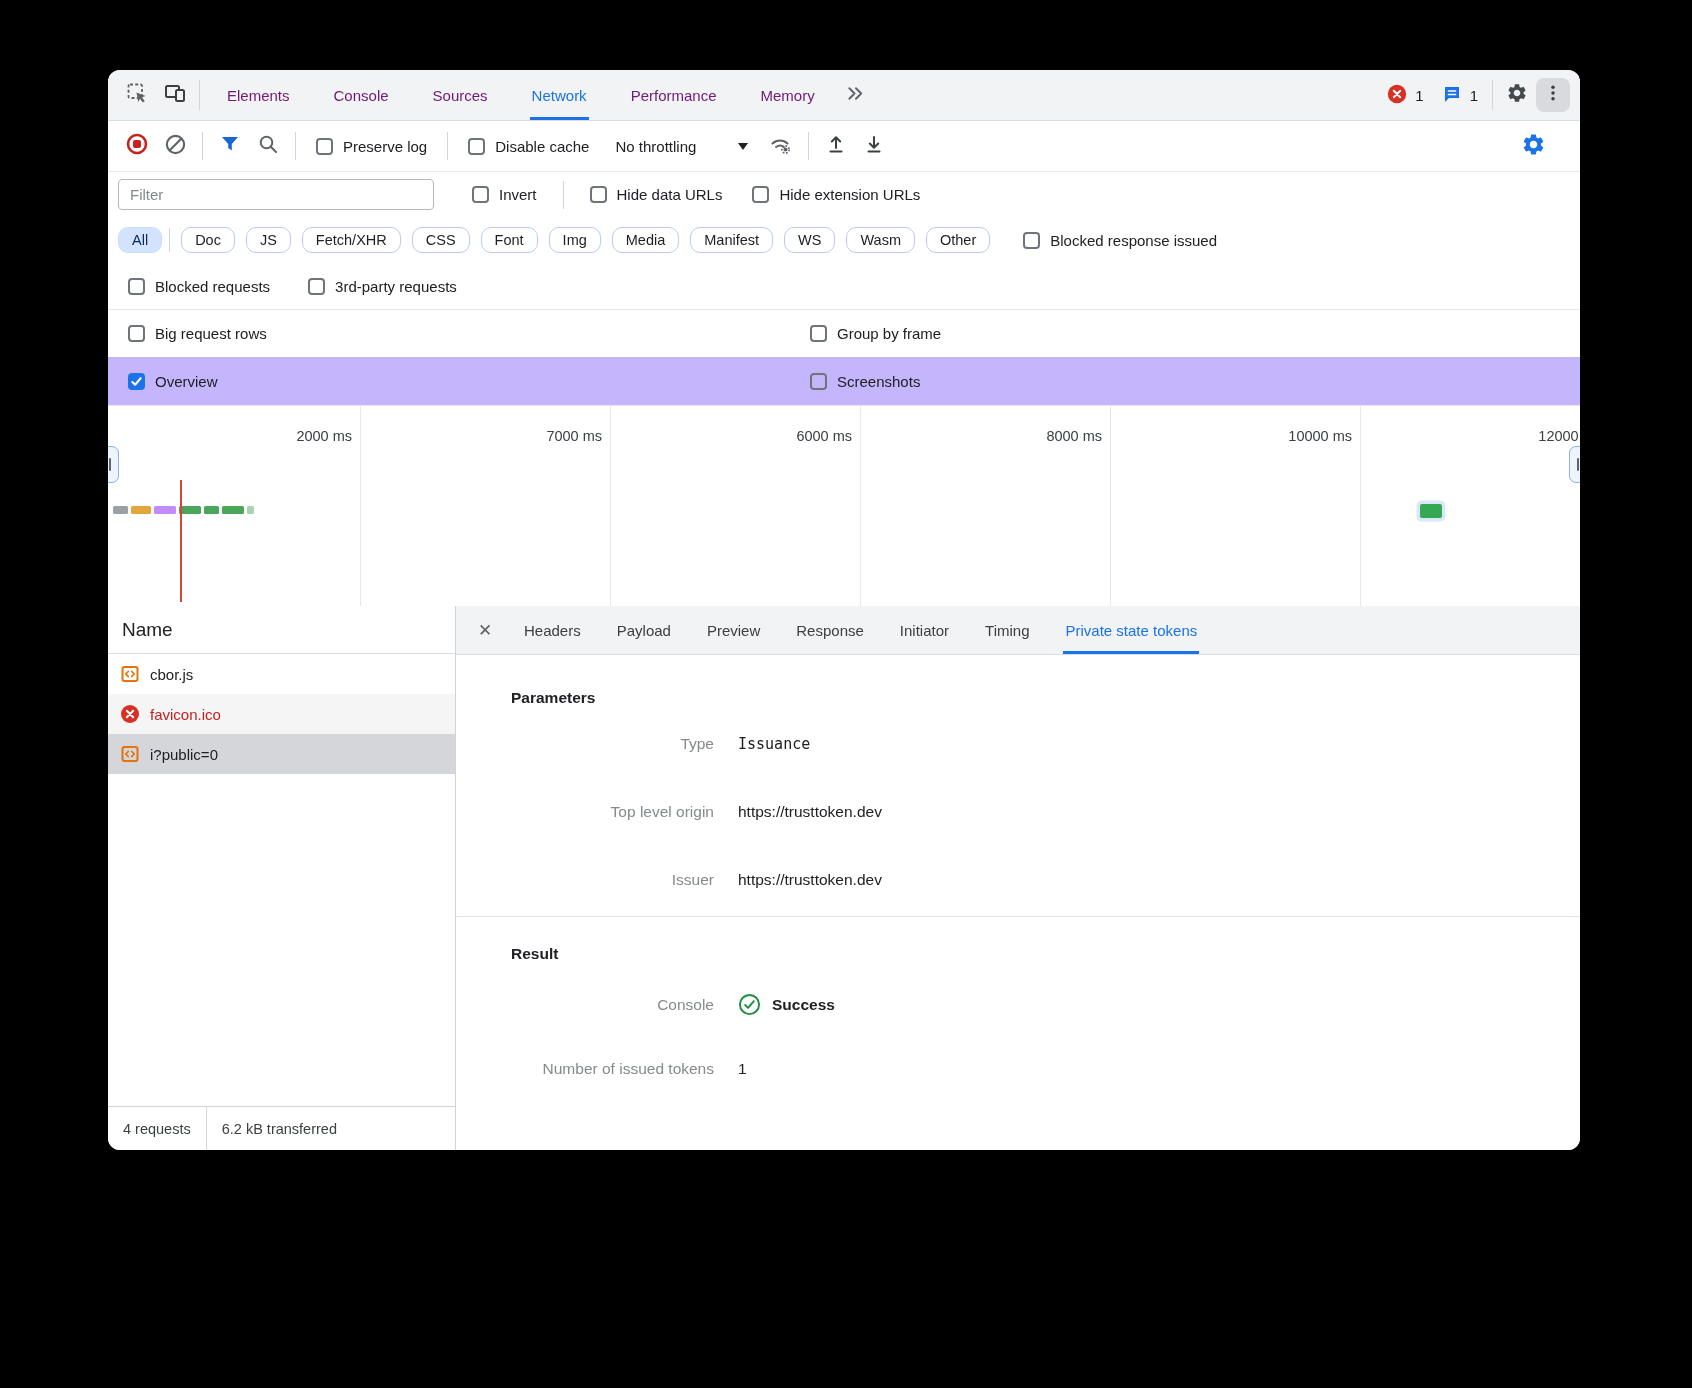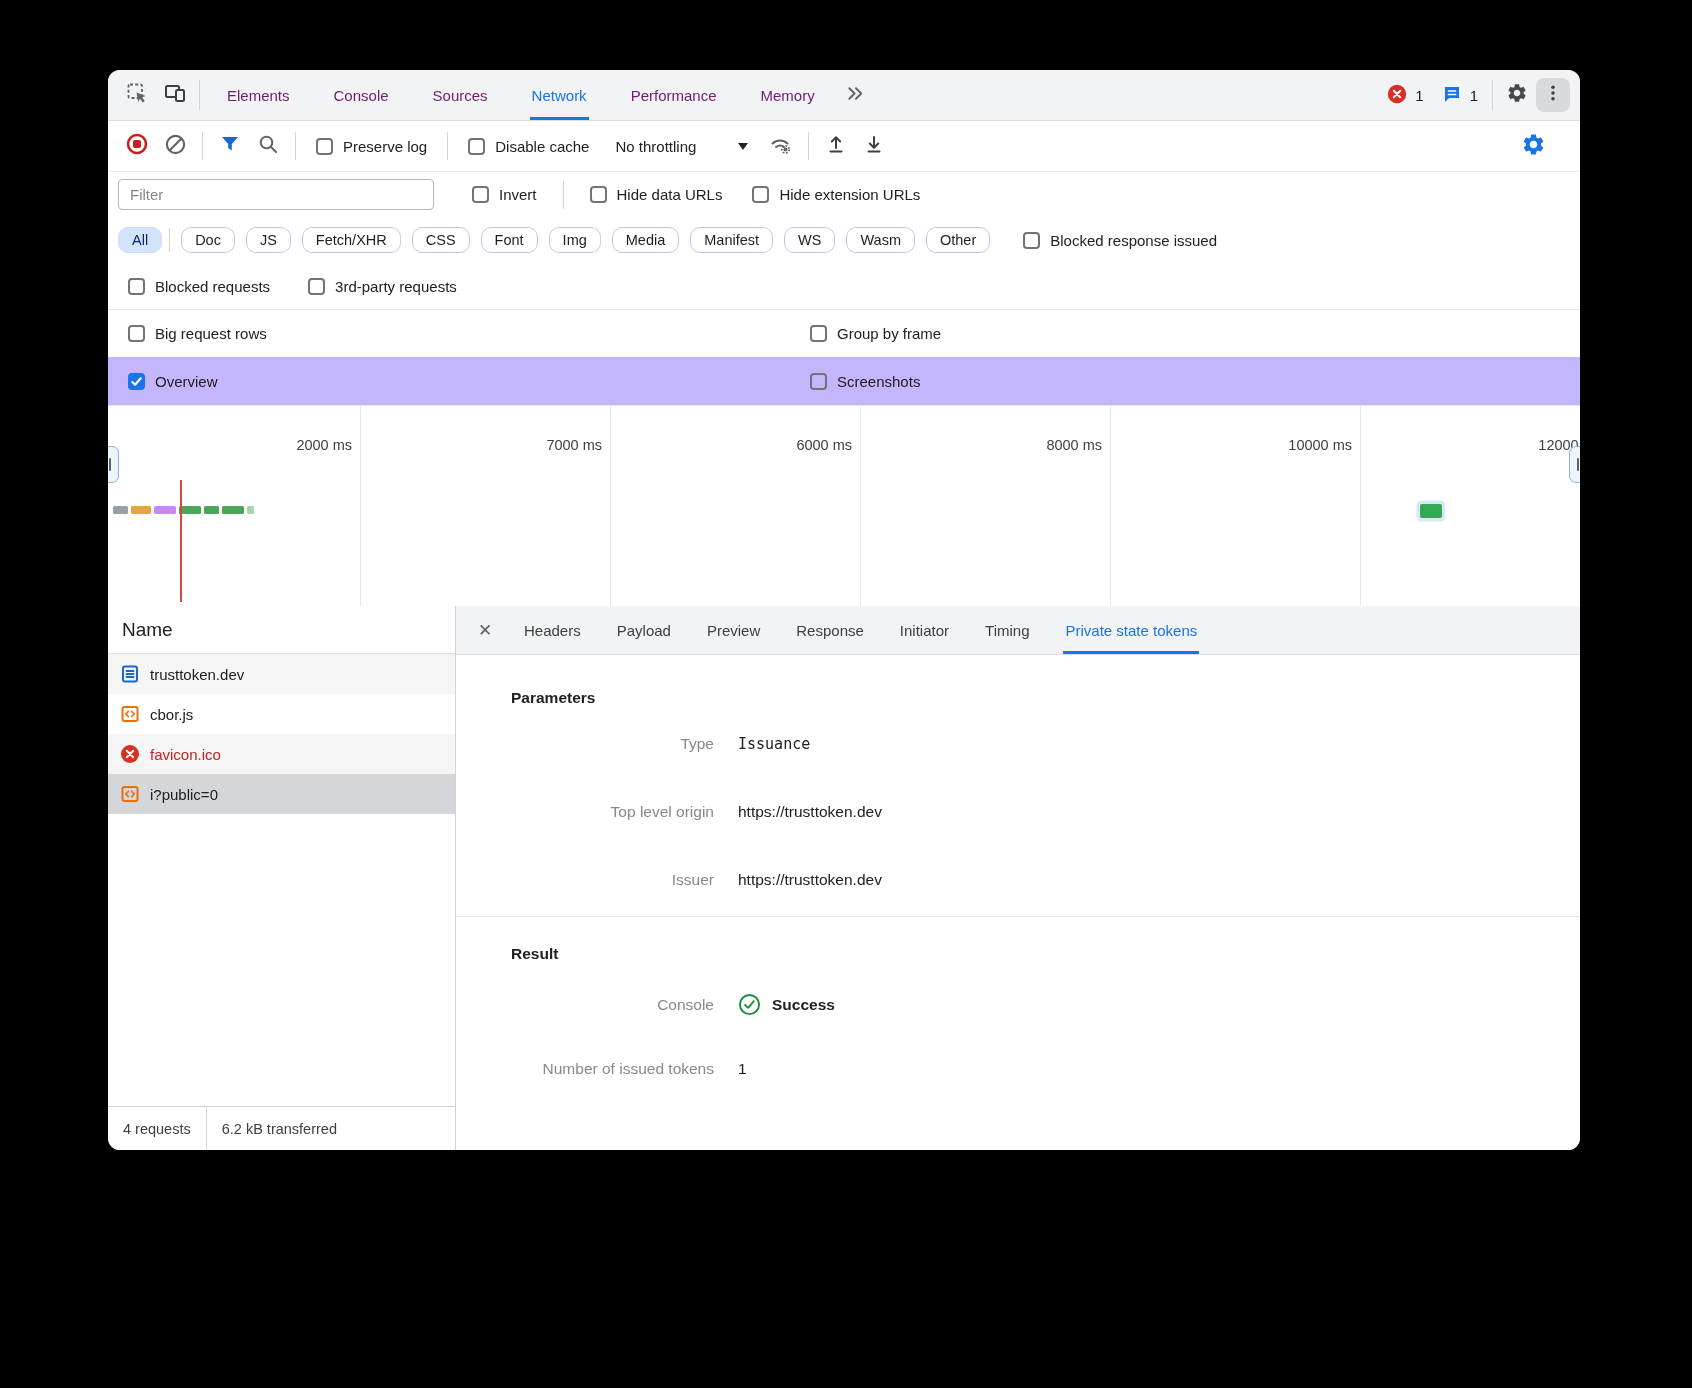--- a/index.html
+++ b/index.html
@@ -41,21 +41,21 @@
   .chip-div{width:1px;height:24px;background:#d2d5d9;margin:0 11px 0 3px;}
   .chipsrow .cb{margin-left:22px;}
   
   .blockedrow{flex:0 0 46px;display:flex;align-items:center;padding:0 10px;border-bottom:1px solid #e2e8f0;gap:18px;background:#fff;}
   .bigrow{flex:0 0 47px;display:flex;align-items:center;padding:0 10px;position:relative;background:#fff;}
   .ovrow{flex:0 0 48px;display:flex;align-items:center;padding:0 10px;position:relative;background:#c4b5fd;}
   .cb2{position:absolute;left:692px;}
   
   .timeline{flex:0 0 200px;position:relative;border-top:1px solid #e6ebf2;overflow:hidden;background:#fff;}
   .gridline{position:absolute;top:0;bottom:0;width:1px;background:#e3e9f2;}
-  .tl-label{position:absolute;top:31px;font-size:14.5px;color:#3c4043;white-space:nowrap;}
+  .tl-label{position:absolute;top:22px;font-size:14.5px;color:#3c4043;white-space:nowrap;}
   .tl-dashes{position:absolute;left:5px;top:100px;display:flex;gap:3px;align-items:center;}
   .dash{height:8px;border-radius:1.5px;flex:0 0 auto;}
   .playhead{position:absolute;left:72px;top:74px;width:2px;height:122px;background:#d5453c;z-index:2;}
   .sel-marker{position:absolute;left:1312px;top:98px;width:22px;height:14px;background:#34a853;border-radius:2px;box-shadow:0 0 0 3.5px #d9e7fb;}
   .handle{position:absolute;top:40px;width:18px;height:37px;background:#eef4fe;border:1.5px solid #8aafe9;border-radius:7px;box-sizing:border-box;display:flex;align-items:center;justify-content:center;z-index:3;}
   .handle .grip{width:2px;height:13px;background:#5f6368;border-radius:1px;}
   .handle.left{left:-7px;}
   .handle.right{right:-7px;}
   
   .main{flex:1;display:flex;min-height:0;}
@@ -327,29 +327,20 @@
       <div class="tl-label" style="right: -22px;">12000 ms</div>
     </div>
 
   <div class="main">
 
     <div class="leftcol">
       <div class="name-header">
         <span>Name</span>
       </div>
       <div id="request-rows" style="display:flex;flex-direction:column;">
-          <div class="req-row alt">
-            <span class="req-icon">
-              <svg width="20" height="20" viewBox="0 0 20 20">
-                <rect x="3" y="2.5" width="14" height="15" rx="2" fill="none" stroke="#1967d2" stroke-width="2"></rect>
-                <path d="M6.5 7 h7 M6.5 10 h7 M6.5 13 h7" stroke="#1967d2" stroke-width="1.8" stroke-linecap="round"></path>
-              </svg>
-            </span>
-            <span class="req-label">trusttoken.dev</span>
-          </div>
           <div class="req-row">
             <span class="req-icon">
               <svg width="20" height="20" viewBox="0 0 20 20">
                 <rect x="2.5" y="3" width="15" height="14" rx="2" fill="none" stroke="#e8710a" stroke-width="2"></rect>
                 <path d="M8.2 7.5 L5.8 10 L8.2 12.5 M11.8 7.5 L14.2 10 L11.8 12.5" fill="none" stroke="#e8710a" stroke-width="1.8" stroke-linecap="round" stroke-linejoin="round"></path>
               </svg>
             </span>
             <span class="req-label">cbor.js</span>
           </div>
           <div class="req-row alt">

